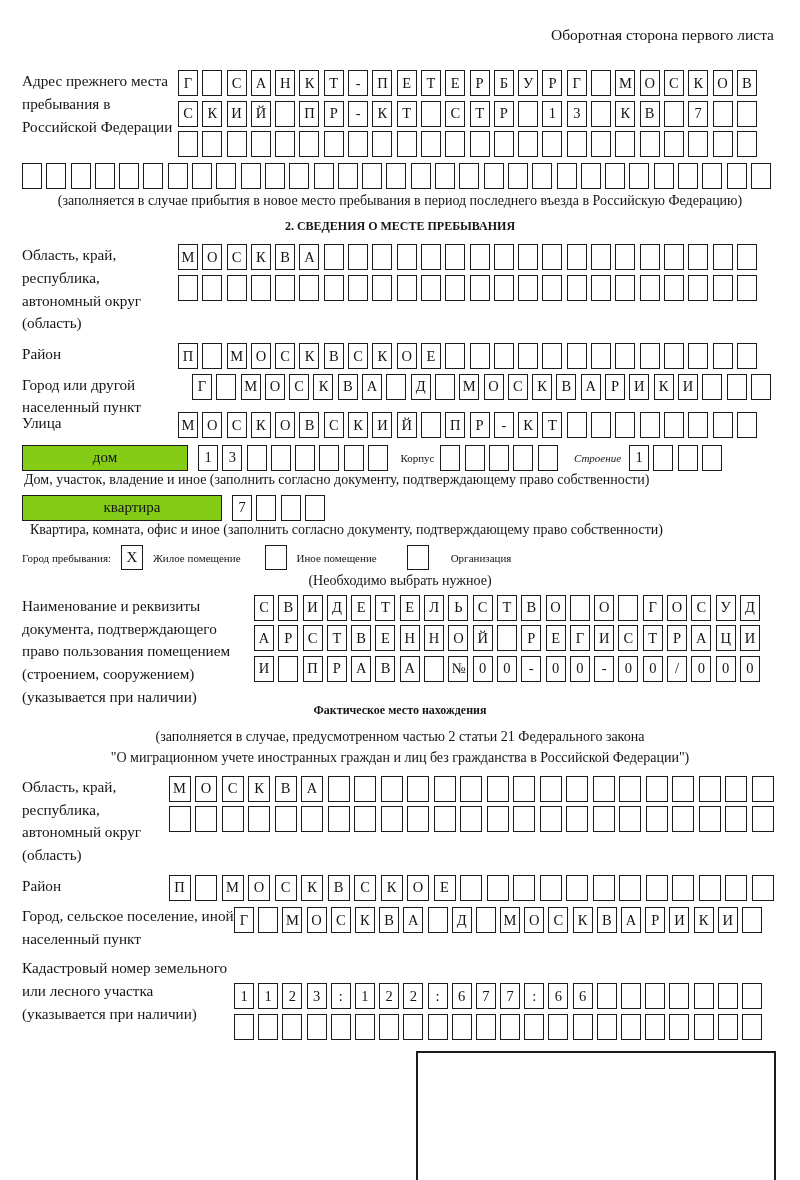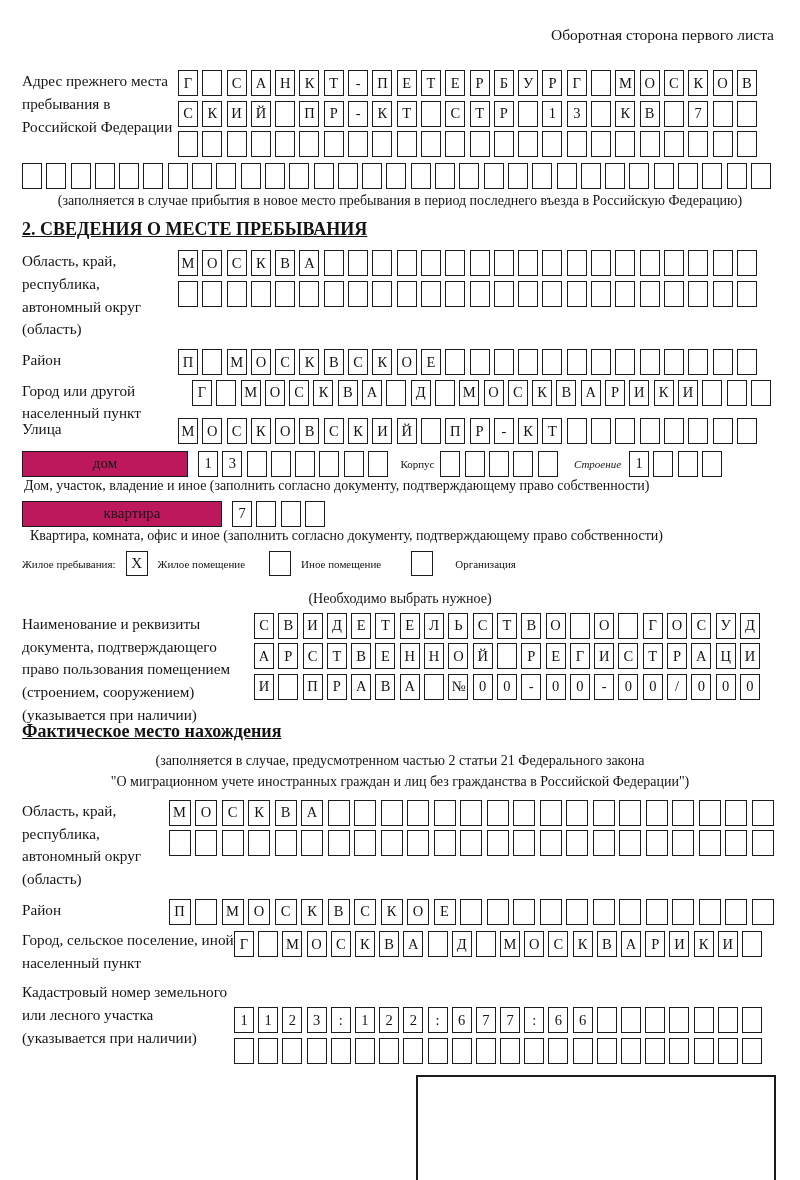--- a/index.html
+++ b/index.html
@@ -6,23 +6,23 @@
   body{font-family:"Liberation Serif","DejaVu Serif",serif;font-size:15px;-webkit-font-smoothing:antialiased;}
   .page{width:800px;height:1180px;box-sizing:border-box;padding:16px 22px 10px 22px;position:relative;overflow:hidden;background:#fff;}
   .hdr{text-align:right;font-size:15.5px;margin:10px 4px 26px 0;}
   .row{display:flex;align-items:flex-start;}
   .lbl{font-size:15.2px;line-height:1.5;}
   .cells{display:flex;flex-wrap:nowrap;margin-bottom:4.5px;}
   .cell{flex:0 0 auto;width:20px;height:26px;border:1.6px solid #1c1c1c;margin-right:4.3px;display:flex;align-items:center;justify-content:center;font-size:14.5px;box-sizing:border-box;background:#fff;}
   .cells.wide .cell{width:22px;margin-right:4.5px;}
   .cells.low .cell{width:20px;margin-right:4.2px;}
   .note{text-align:center;font-size:14px;margin:2px 0 6px 0;}
-  .sect-title{text-align:left;font-weight:bold;font-size:18px;margin:10px 0 10px 0;text-decoration:underline;}
+  .sect-title{text-align:center;font-weight:bold;font-size:12px;margin:10px 0 10px 0;}
   .fieldcol{display:flex;flex-direction:column;}
-  .boxlabel{border:1.6px solid #1c1c1c;height:26px;display:flex;align-items:center;justify-content:center;box-sizing:border-box;font-size:15px;background:#be185d;}
+  .boxlabel{border:1.6px solid #1c1c1c;height:26px;display:flex;align-items:center;justify-content:center;box-sizing:border-box;font-size:15px;background:#84cc16;}
   .inline-lb{font-size:11px;line-height:26px;white-space:nowrap;}
   .caption{font-size:14px;margin:1px 0 7px 8px;}
   .chk{width:22px;height:25px;border:1.6px solid #1c1c1c;display:flex;align-items:center;justify-content:center;font-size:15px;box-sizing:border-box;margin:0 10px;background:#fff;}
   .fact-note{text-align:center;font-size:14px;line-height:1.5;}
   .stamp-box{width:360px;height:176px;border:2px solid #1c1c1c;margin-left:auto;margin-right:2px;box-sizing:border-box;background:#fff;}
   .ovf{overflow:visible;}
 </style>
 </head>
 <body>
 
@@ -333,29 +333,29 @@
     <div class="cells" style="margin-bottom:0;">
         <span class="cell">7</span>
         <span class="cell"></span>
         <span class="cell"></span>
         <span class="cell"></span>
       </div>
   </div>
   <div class="caption" style="margin-left:8px;">Квартира, комната, офис и иное (заполнить согласно документу, подтверждающему право собственности)</div>
 
   <div class="row" style="align-items:center;margin-top:3px;">
-    <div class="inline-lb">Жилое пребывания:</div>
+    <div class="inline-lb">Город пребывания:</div>
     <div class="chk">X</div>
     <div class="inline-lb">Жилое помещение</div>
     <div class="chk" style="margin-left:24px;"></div>
     <div class="inline-lb">Иное помещение</div>
     <div class="chk" style="margin-left:30px;margin-right:22px;"></div>
     <div class="inline-lb">Организация</div>
   </div>
-  <div class="note" style="margin-top:14px;">(Необходимо выбрать нужное)</div>
+  <div class="note" style="margin-top:2px;">(Необходимо выбрать нужное)</div>
 
   <div class="row" style="height:94px;margin-top:4px;">
     <div class="lbl ovf" style="width:232px;">Наименование и реквизиты документа, подтверждающего право пользования помещением (строением, сооружением) (указывается при наличии)</div>
     <div class="fieldcol">
       <div class="cells">
           <span class="cell">С</span>
           <span class="cell">В</span>
           <span class="cell">И</span>
           <span class="cell">Д</span>
           <span class="cell">Е</span>

